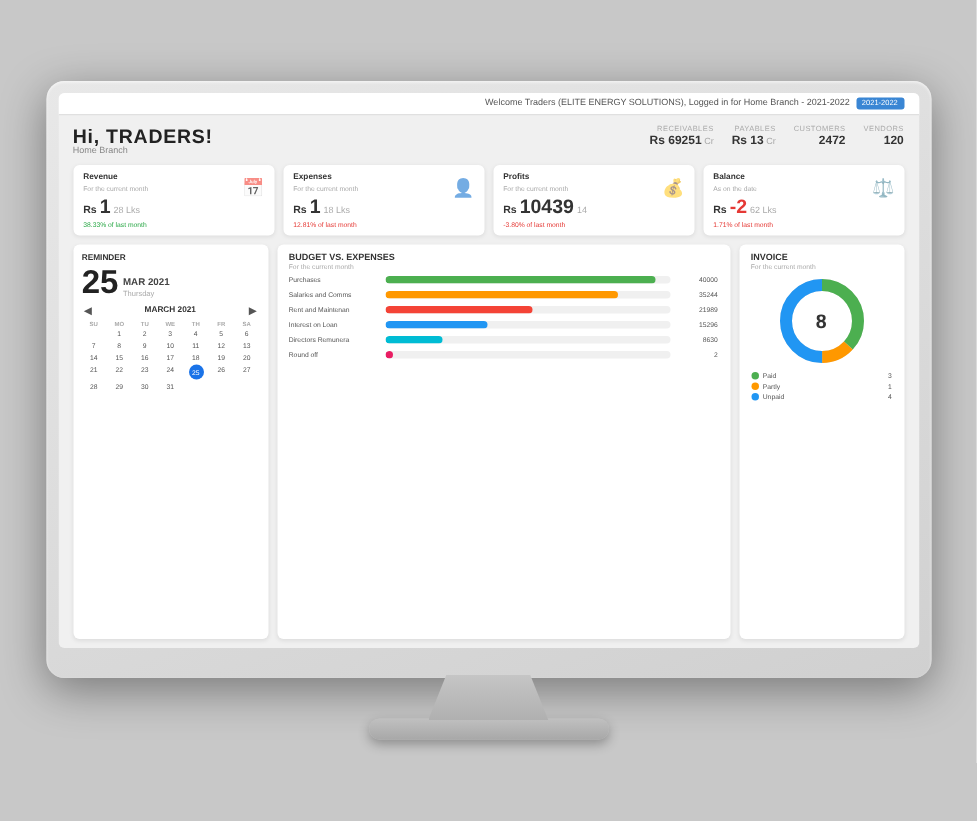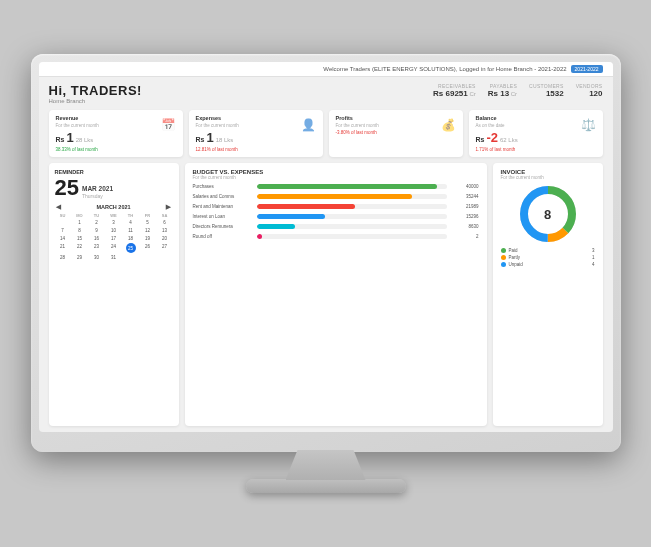--- a/index.html
+++ b/index.html
@@ -450,21 +450,21 @@
                 <div class="stat-item">
                   <div class="stat-label">RECEIVABLES</div>
     <div class="stat-value">Rs 69251<span> Cr</span></div>
                 </div>
                 <div class="stat-item">
                   <div class="stat-label">PAYABLES</div>
     <div class="stat-value">Rs 13<span> Cr</span></div>
                 </div>
                 <div class="stat-item">
                   <div class="stat-label">CUSTOMERS</div>
-    <div class="stat-value">1532</div>
+    <div class="stat-value">2472</div>
                 </div>
                 <div class="stat-item">
                   <div class="stat-label">VENDORS</div>
     <div class="stat-value">120</div>
                 </div>
               </div>
           </div>
 
           <div class="kpi-row" id="kpi-row">
               <div class="kpi-card">
@@ -485,20 +485,25 @@
       <span class="kpi-rs">Rs</span>
       <span class="kpi-main-val ">1</span>
       <span class="kpi-sub-val">18 Lks</span>
     </div>
     <div class="kpi-change negative">12.81% of last month</div>
     <div class="kpi-icon">👤</div>
   </div>
               <div class="kpi-card">
     <div class="kpi-card-label">Profits</div>
     <div class="kpi-card-sublabel">For the current month</div>
+    <div class="kpi-value-row">
+      <span class="kpi-rs">Rs</span>
+      <span class="kpi-main-val ">10439</span>
+      <span class="kpi-sub-val">14</span>
+    </div>
     <div class="kpi-change negative">-3.80% of last month</div>
     <div class="kpi-icon">💰</div>
   </div>
               <div class="kpi-card">
     <div class="kpi-card-label">Balance</div>
     <div class="kpi-card-sublabel">As on the date</div>
     <div class="kpi-value-row">
       <span class="kpi-rs">Rs</span>
       <span class="kpi-main-val red">-2</span>
       <span class="kpi-sub-val">62 Lks</span>

